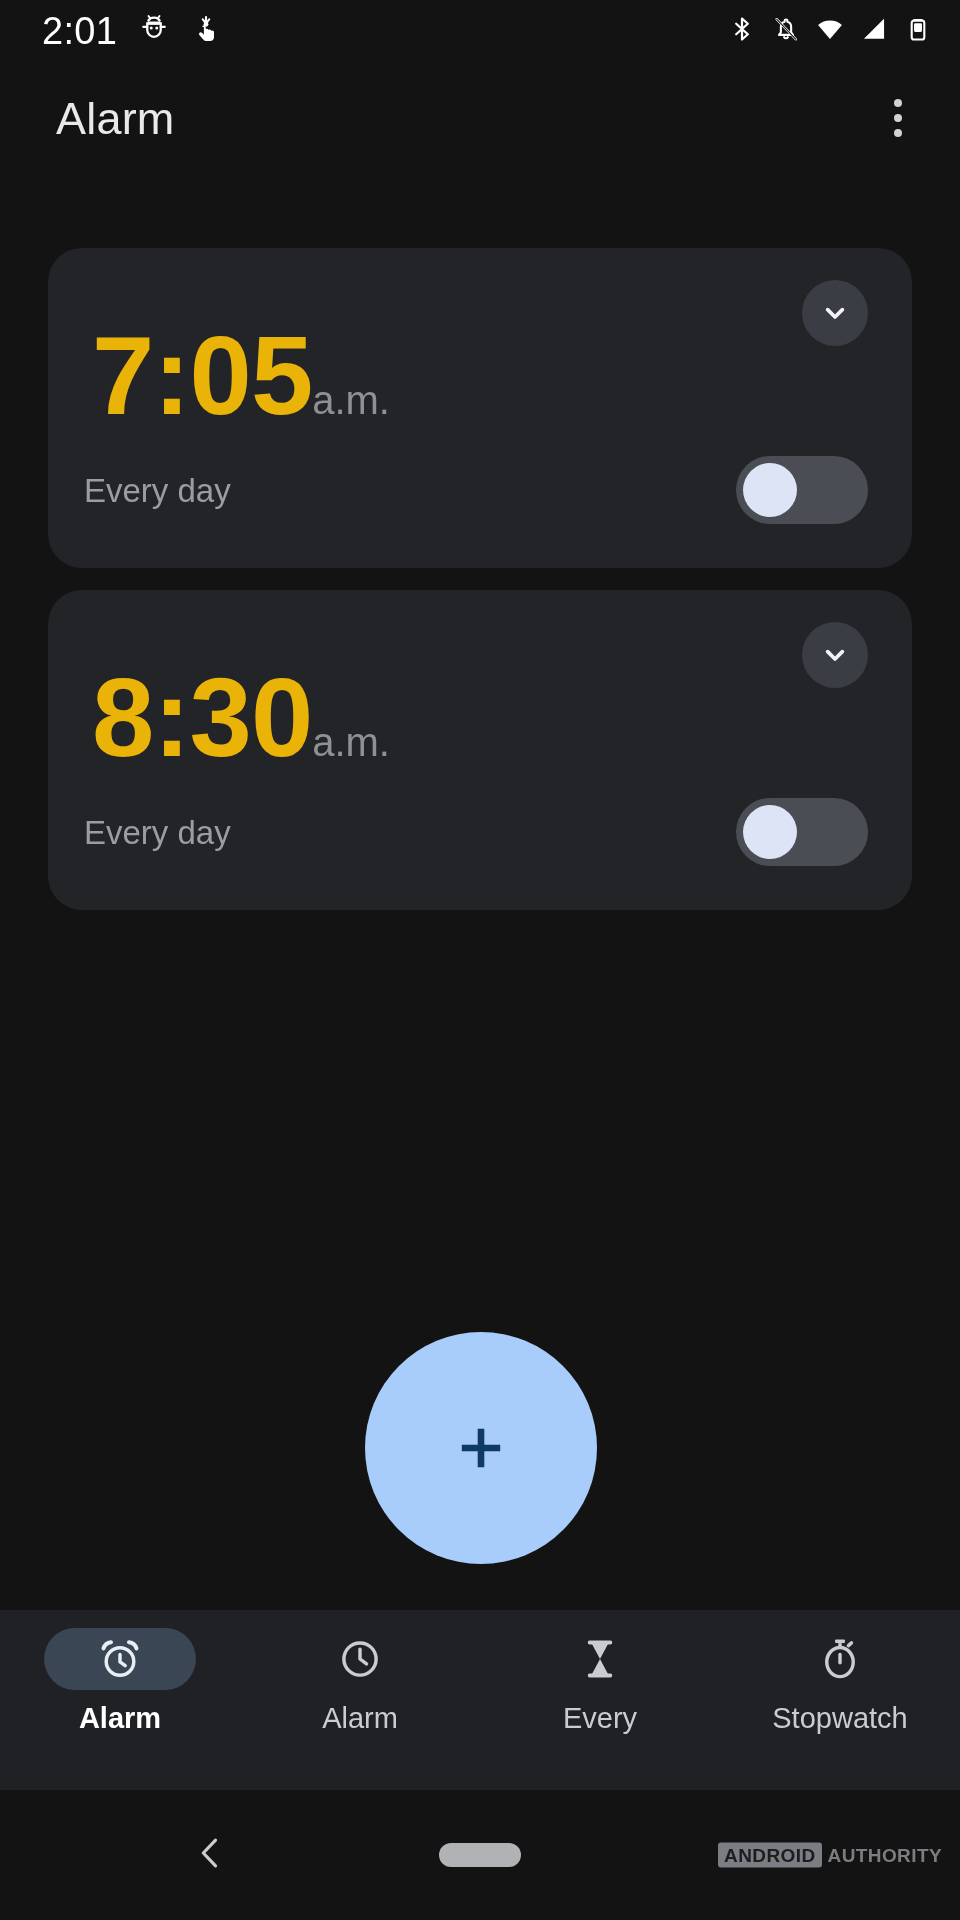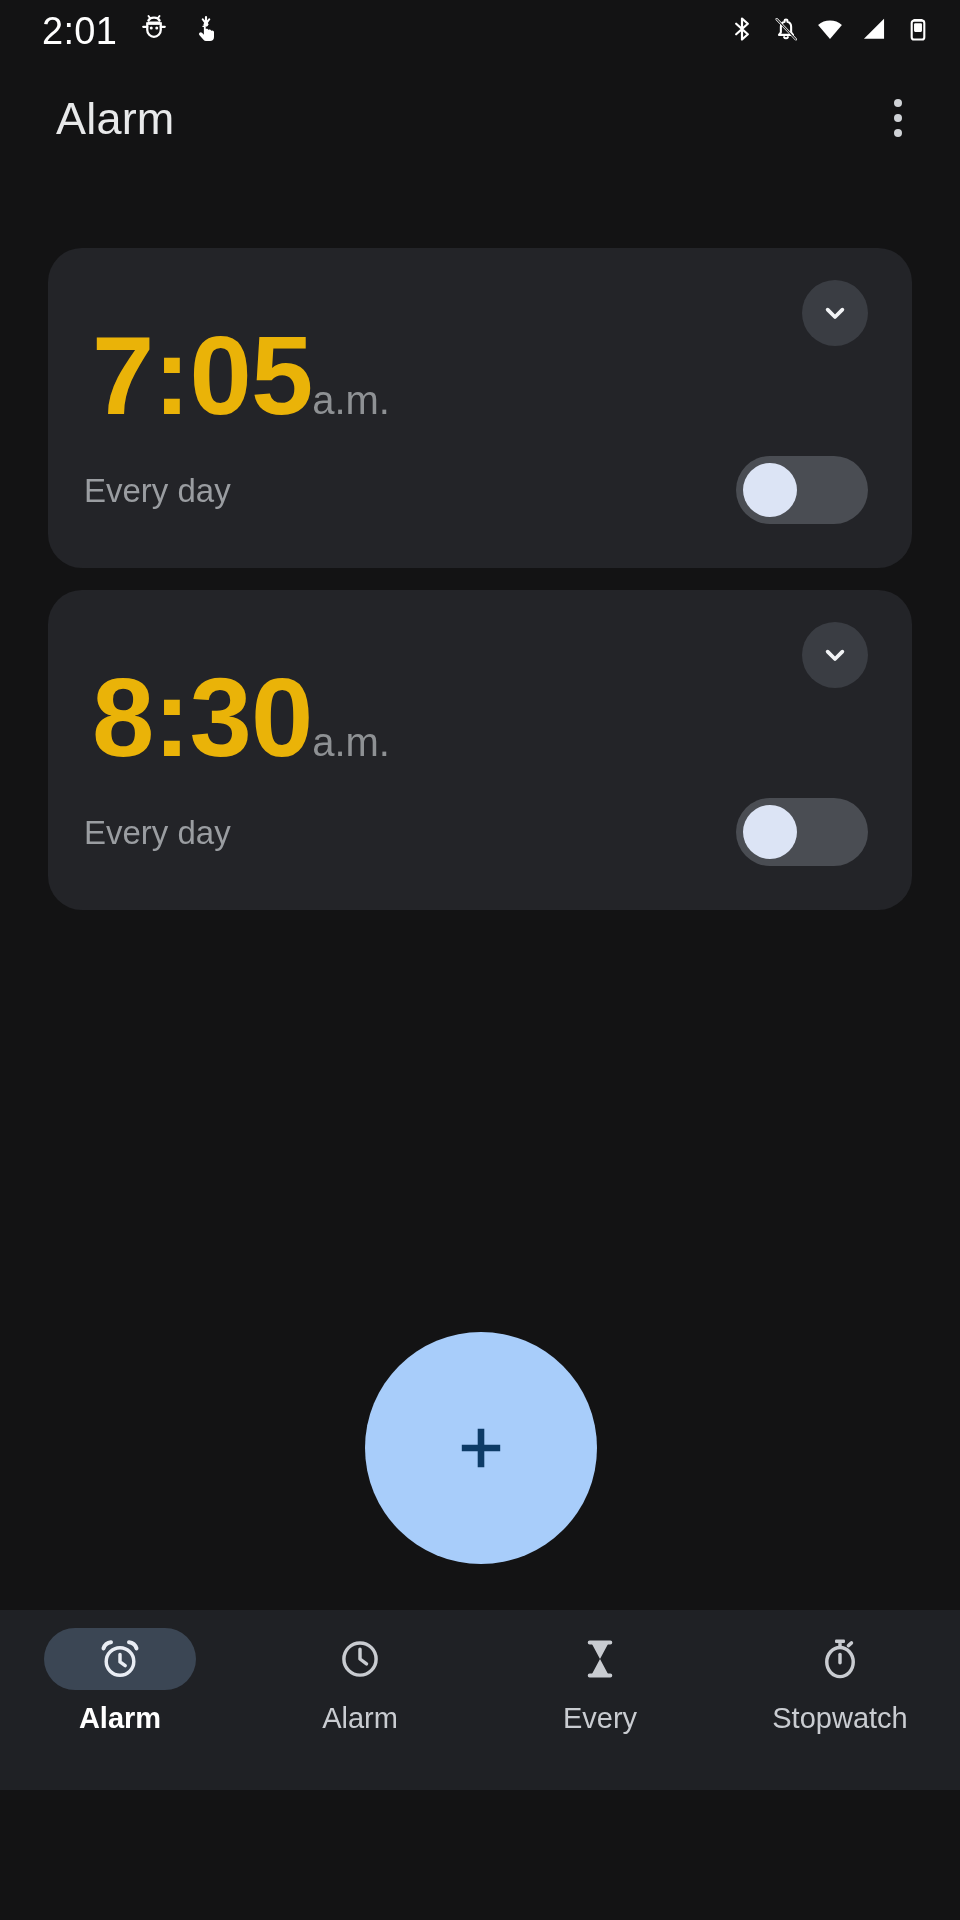--- a/index.html
+++ b/index.html
@@ -435,14 +435,26 @@
           <path d="M12 3.7v2.3" stroke="#c9ccd1" stroke-width="1.8"></path>
           <path d="M16.4 5 18 3.6" stroke="#c9ccd1" stroke-width="1.8" stroke-linecap="round"></path>
         </svg>
       </div>
       <span class="nav-label">Stopwatch</span>
     </div>
 
 
   </div>
 
+  <div class="sys-nav">
+    <div class="sys-back">
+      <svg width="42" height="42" viewBox="0 0 24 24">
+        <path d="M14.6 4.6 7.6 12l7 7.4" fill="none" stroke="#c9ccd1" stroke-width="1.8" stroke-linecap="round" stroke-linejoin="round"></path>
+      </svg>
+    </div>
+    <div class="sys-home"></div>
+    <div class="watermark">
+      <span class="wm-box">ANDROID</span>
+      <span class="wm-text">AUTHORITY</span>
+    </div>
+  </div>
 
 </div>
 
 </body></html>

